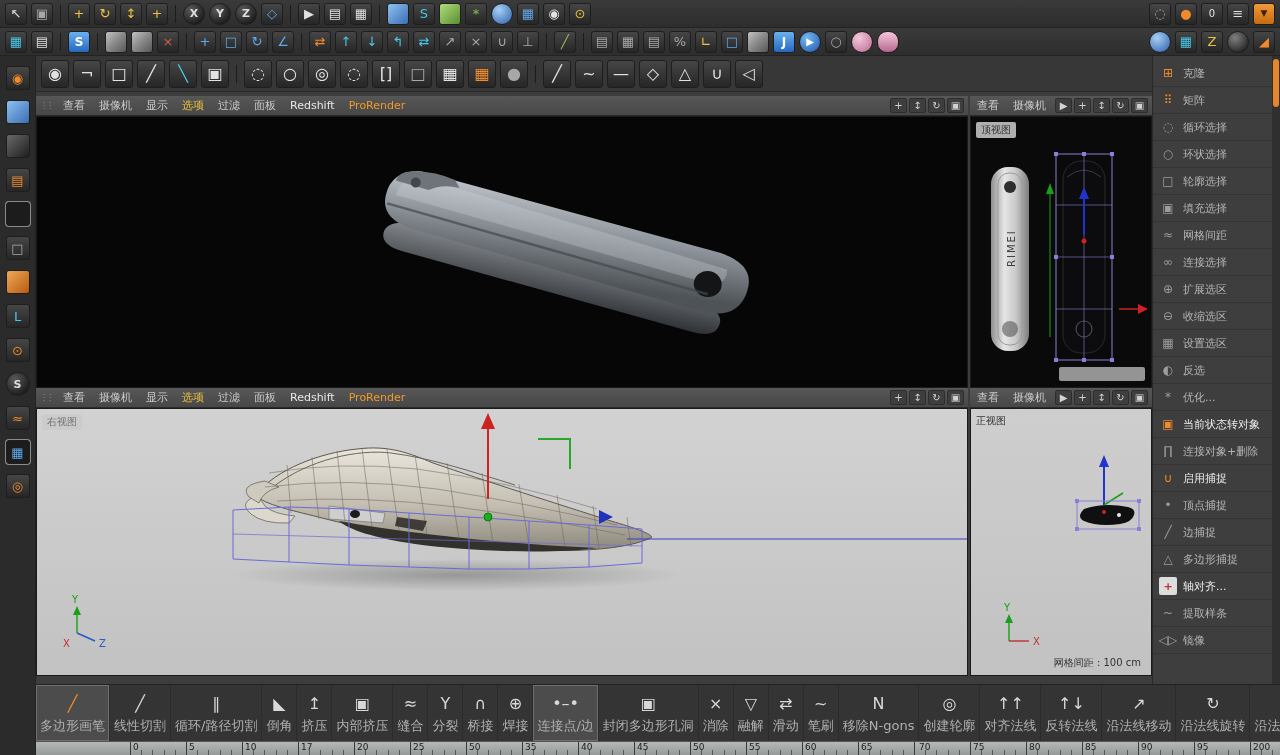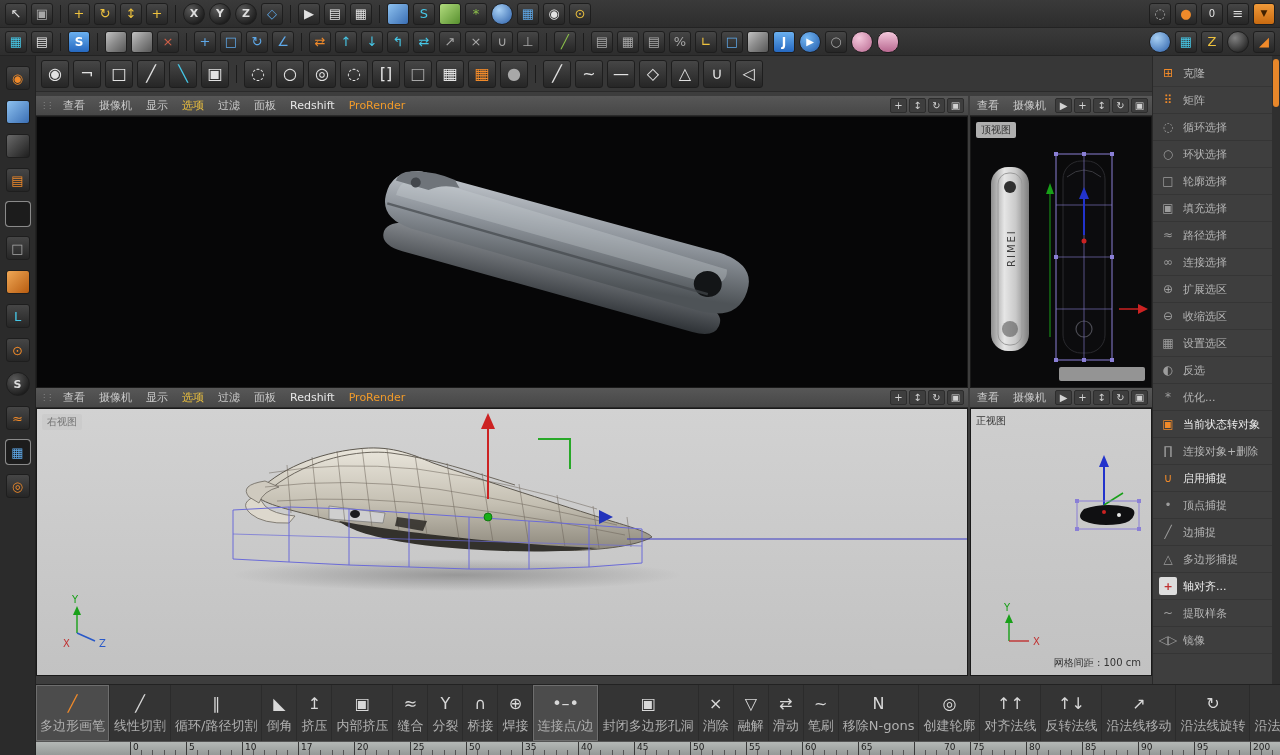--- a/index.html
+++ b/index.html
@@ -495,21 +495,21 @@
         <div class="rp-item">
           <span class="ric">□</span>
           <span class="rlb">轮廓选择</span>
         </div>
         <div class="rp-item">
           <span class="ric">▣</span>
           <span class="rlb">填充选择</span>
         </div>
         <div class="rp-item">
           <span class="ric">≈</span>
-          <span class="rlb">路径选择</span>
+          <span class="rlb">网格间距</span>
         </div>
         <div class="rp-item">
           <span class="ric">∞</span>
           <span class="rlb">连接选择</span>
         </div>
         <div class="rp-item">
           <span class="ric">⊕</span>
           <span class="rlb">扩展选区</span>
         </div>
         <div class="rp-item">
@@ -744,21 +744,21 @@
       <div class="tick minor" style="left: 788.4px;"></div>
       <div class="tick minor" style="left: 799.6px;"></div>
       <div class="tick minor" style="left: 810.8px;"></div>
       <div class="tick major" style="left: 822px;"></div>
       <div class="tlabel" style="left: 825px;">65</div>
       <div class="tick minor" style="left: 833.2px;"></div>
       <div class="tick minor" style="left: 844.4px;"></div>
       <div class="tick minor" style="left: 855.6px;"></div>
       <div class="tick minor" style="left: 866.8px;"></div>
       <div class="tick major" style="left: 878px;"></div>
-      <div class="tlabel" style="left: 908px; text-align: right;">70</div>
+      <div class="tlabel" style="left: 883px; text-align: right;">70</div>
       <div class="tick minor" style="left: 889.2px;"></div>
       <div class="tick minor" style="left: 900.4px;"></div>
       <div class="tick minor" style="left: 911.6px;"></div>
       <div class="tick minor" style="left: 922.8px;"></div>
       <div class="tick major" style="left: 934px;"></div>
       <div class="tlabel" style="left: 937px;">75</div>
       <div class="tick minor" style="left: 945.2px;"></div>
       <div class="tick minor" style="left: 956.4px;"></div>
       <div class="tick minor" style="left: 967.6px;"></div>
       <div class="tick minor" style="left: 978.8px;"></div>

